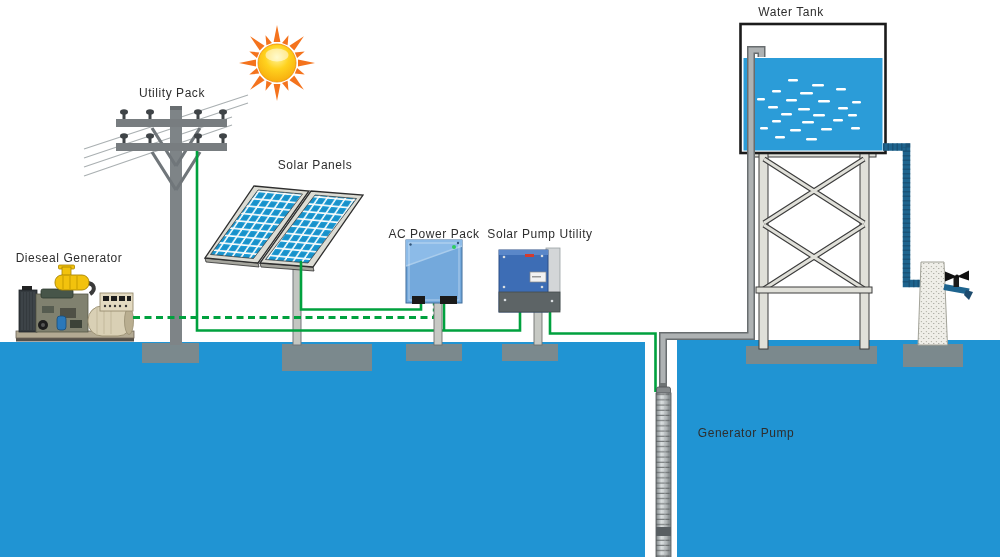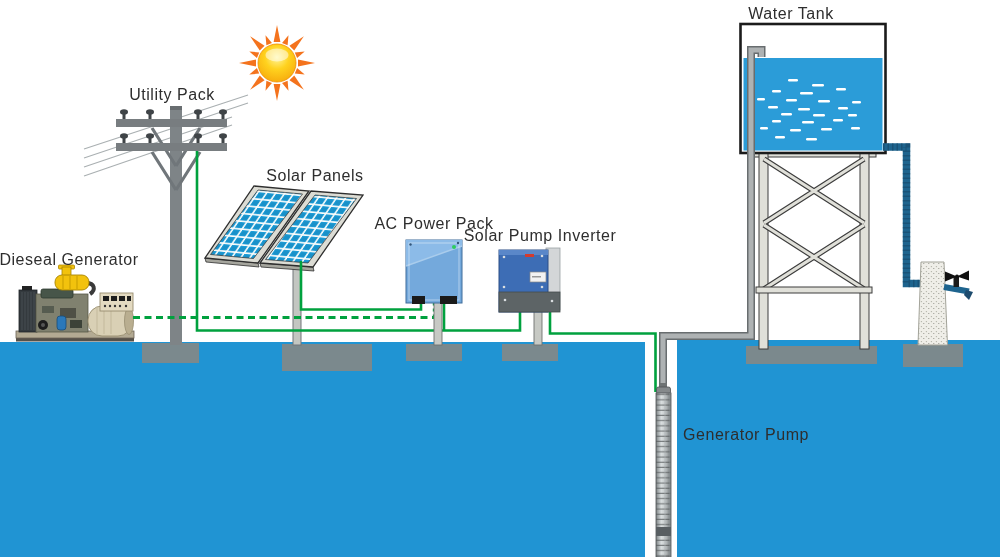--- a/index.html
+++ b/index.html
@@ -1,20 +1,20 @@
 <!DOCTYPE html>
 <html><head>
 <meta charset="utf-8">
 <style>
   html,body{margin:0;padding:0;background:#ffffff;}
   .stage{position:relative;width:1000px;height:557px;background:#fff;overflow:hidden;
          font-family:"Liberation Sans", sans-serif;}
   .stage svg{position:absolute;left:0;top:0;}
   .lbl{position:absolute;transform:translateX(-50%);white-space:nowrap;
-       font-size:16px;letter-spacing:.55px;color:#2e2e2e;line-height:1;}
+       font-size:12px;letter-spacing:.55px;color:#2e2e2e;line-height:1;}
 </style>
 </head>
 <body>
 
 <div class="stage">
 
 <svg width="1000" height="557" viewBox="0 0 1000 557">
   <defs>
     <radialGradient id="sunG" cx="50%" cy="35%" r="70%">
       <stop offset="0%" stop-color="#fff59b"></stop>
@@ -258,19 +258,19 @@
     <rect x="660" y="383" width="7" height="5" fill="#6f7374"></rect>
     <rect x="656.5" y="387" width="14" height="7" rx="2" fill="#85898b" stroke="#4e5254" stroke-width="0.8"></rect>
     <rect x="656" y="393" width="15" height="164" fill="url(#pumpG)" stroke="#4e5254" stroke-width="0.8"></rect>
     <rect x="656" y="393" width="15" height="164" fill="url(#ribs)" opacity="0.85"></rect>
     <rect x="656" y="527" width="15" height="9" fill="#585e62"></rect>
   </g>
 </svg>
 
 <div class="lbl" style="left:69px;top:252px">Dieseal Generator</div>
 <div class="lbl" style="left:172px;top:87px">Utility Pack</div>
-<div class="lbl" style="left:315px;top:168px">Solar Panels</div>
-<div class="lbl" style="left:434px;top:216px">AC Power Pack</div>
-<div class="lbl" style="left:540px;top:228px">Solar Pump Inverter</div>
+<div class="lbl" style="left:315px;top:159px">Solar Panels</div>
+<div class="lbl" style="left:434px;top:228px">AC Power Pack</div>
+<div class="lbl" style="left:540px;top:228px">Solar Pump Utility</div>
 <div class="lbl" style="left:791px;top:6px">Water Tank</div>
 <div class="lbl" style="left:746px;top:427px">Generator Pump</div>
 
 </div>
 
 </body></html>

